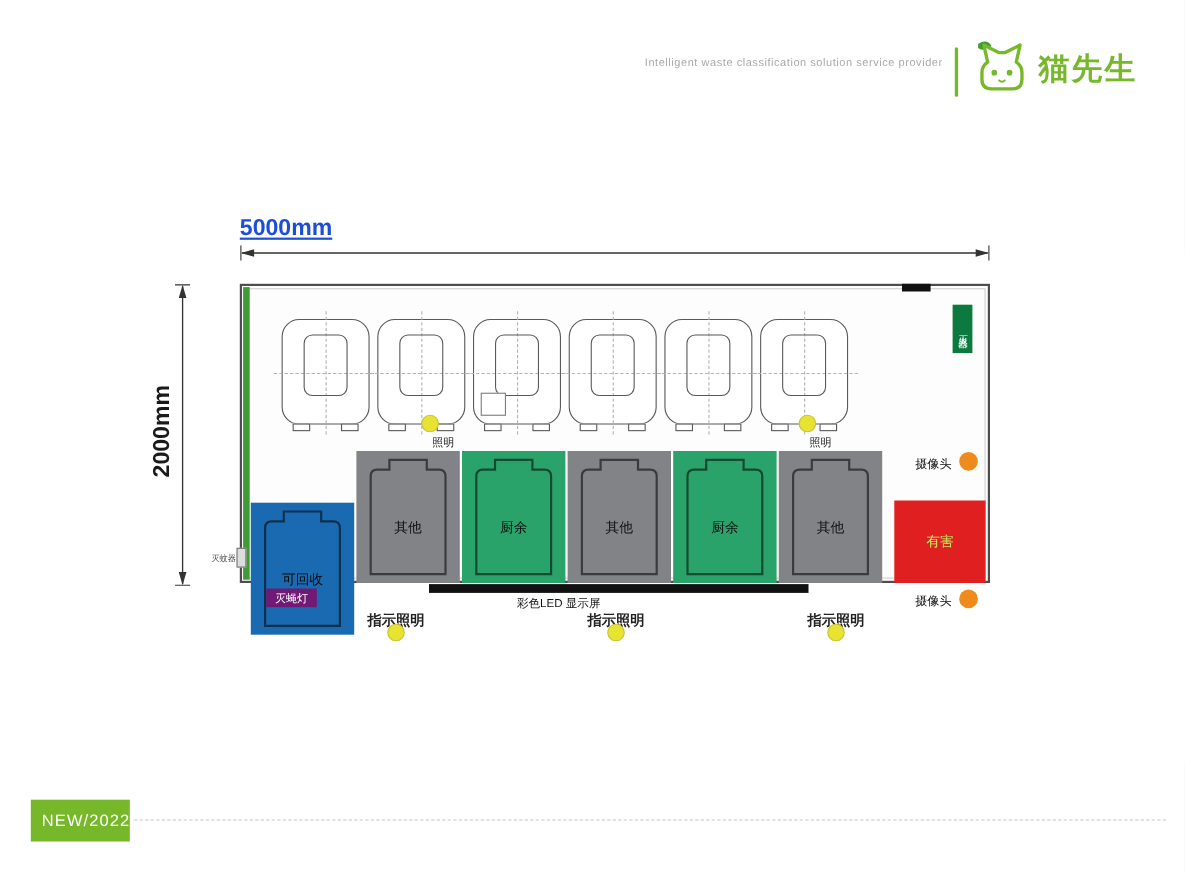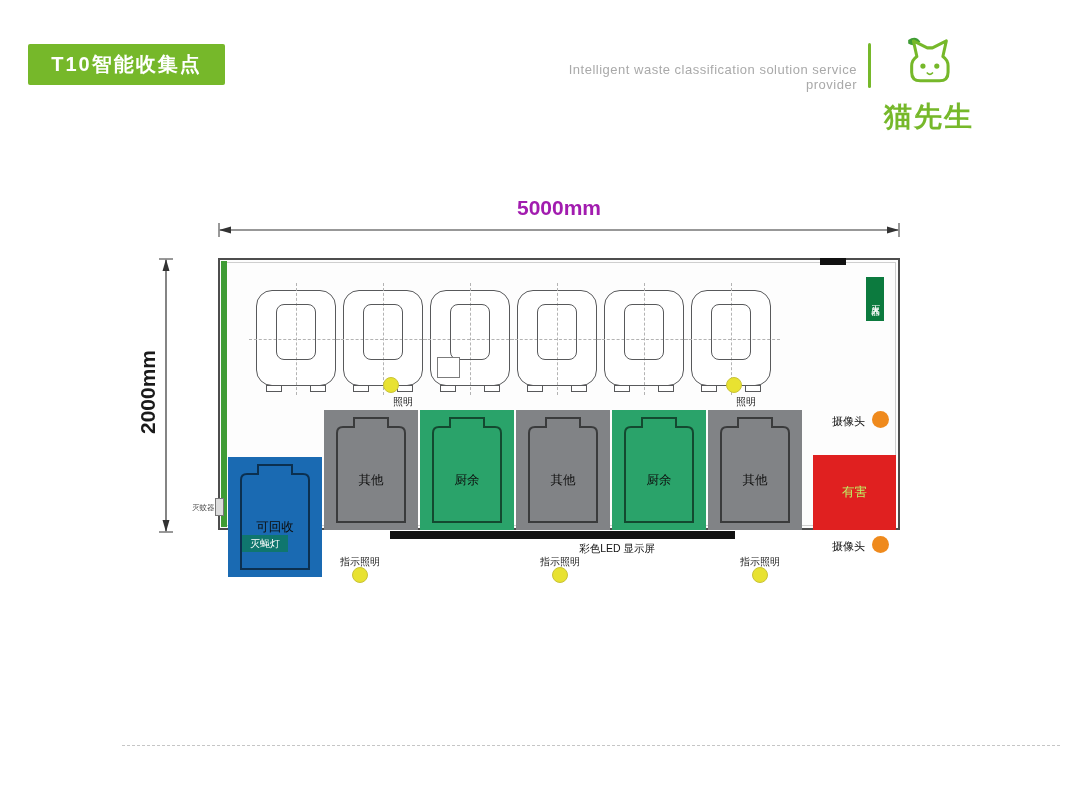--- a/index.html
+++ b/index.html
@@ -5,28 +5,28 @@
   * { margin:0; padding:0; box-sizing:border-box; }
   body { background:#e9e9e9; font-family:"Liberation Sans","DejaVu Sans",sans-serif; }
   .page { position:relative; width:1077px; height:793px; background:#ffffff; overflow:hidden; margin:0 auto; }
 
   
   .title-banner { position:absolute; left:28px; top:44px; width:197px; height:41px;
     color:#fff; font-size:20px; font-weight:bold; letter-spacing:2px;
     display:flex; align-items:center; justify-content:center; border-radius:2px; }
   .tagline { position:absolute; left:540px; top:46px; width:317px; text-align:right; }
   .tagline-cn { font-size:15px; font-weight:bold; color:#76b82a; letter-spacing:1px; }
-  .tagline-en { margin-top:16px; font-size:13px; color:#a9a9a9; letter-spacing:.5px; }
+  .tagline-en { margin-top:6px; font-size:10px; color:#a9a9a9; letter-spacing:.5px; }
   .header-divider { position:absolute; left:868px; top:43px; width:3px; height:45px; border-radius:2px; }
-  .logo { position:absolute; left:884px; top:34px; display:flex; align-items:center; gap:8px;flex-direction:column; }
+  .logo { position:absolute; left:884px; top:34px; display:flex; align-items:center; gap:8px; }
   .brand-text { font-size:28px; font-weight:bold; color:#76b82a; letter-spacing:2px; }
 
   
-  .dim-w-label { position:absolute; left:218px; top:196px; width:682px; text-align:center;
-    font-size:21px; font-weight:600; color:#a21caf; }
+  .dim-w-label { position:absolute; left:218px; top:196px; width:682px; text-align:left;
+    font-size:21px; font-weight:600; color:#1d4ed8;text-decoration:underline; }
   .dim-svg { position:absolute; }
   .dim-h-label { position:absolute; left:103px; top:382px; width:86px; height:20px; text-align:center;
     font-size:21px; font-weight:600; color:#1a1a1a; transform:rotate(-90deg); }
 
   
   .room { position:absolute; left:218px; top:258px; width:682px; height:272px;
     border:2px solid #4d4d4d; background:#fdfdfd; }
   .room::after { content:""; position:absolute; inset:2px; border:1px solid #cfcfcf; pointer-events:none; }
   .green-strip { position:absolute; left:221px; top:261px; width:6px; height:266px; }
   .black-mark { position:absolute; left:820px; top:258px; width:26px; height:7px; background:#111; }
@@ -44,21 +44,21 @@
   .machine .ch-h { position:absolute; top:48px; left:-8px; width:96px; height:0;
     border-top:1px dashed #b3b3b3; }
 
   .junction-box { position:absolute; left:437px; top:357px; width:23px; height:21px;
     border:1px solid #7c7c7c; background:#fff; }
 
   
   .light-circle { position:absolute; width:16px; height:16px; border-radius:50%;
     border:1px solid #c9c337; }
   .light-label { position:absolute; width:44px; text-align:right; font-size:10px; color:#222; }
-  .ind-label { position:absolute; width:56px; text-align:center; font-size:10px; color:#222; }
+  .ind-label { position:absolute; width:56px; text-align:center; font-size:13px; color:#222;font-weight:bold; }
 
   
   .bins { position:absolute; left:228px; top:410px; display:flex; gap:2px; }
   .bin { position:relative; width:94px; height:120px; }
   .bin svg { position:absolute; inset:0; }
   .bin-label { position:absolute; top:52%; width:100%; text-align:center;
     font-size:12.5px; color:#0d0d0d; }
   .hazard { position:absolute; left:813px; top:455px; width:83px; height:75px;
     display:flex; align-items:center; justify-content:center; font-size:12.5px; color:#bef264; }
 
@@ -69,36 +69,35 @@
   .camera-label { position:absolute; width:40px; font-size:11px; color:#111; }
   .camera-dot { position:absolute; width:17px; height:17px; border-radius:50%; }
   .fly-lamp { position:absolute; left:242px; top:535px; width:46px; height:17px;
     display:flex; align-items:center; justify-content:center; font-size:10px; color:#fff; }
   .wall-device-label { position:absolute; left:192px; top:503px; font-size:7.5px; color:#444; }
   .wall-device-box { position:absolute; left:215px; top:498px; width:9px; height:18px;
     border:1px solid #777; background:#ddd; }
 
   
   .led-bar { position:absolute; left:390px; top:531px; width:345px; height:8px; }
-  .led-label { position:absolute; left:470px; top:542px; width:185px; text-align:right;
+  .led-label { position:absolute; left:470px; top:542px; width:185px; text-align:left;
     font-size:10.5px; color:#111; }
 
   
   .footer-badge { position:absolute; left:28px; top:727px; width:90px; height:38px;
     color:#fff; font-size:15px; letter-spacing:1px; display:flex; align-items:center;
     padding-left:10px; }
   .footer-line { position:absolute; left:122px; top:745px; width:938px; height:0;
     border-top:1px dashed #c6c6c6; }
 </style>
 </head>
 <body>
 
 <div class="page">
 
-  <div class="title-banner" style="background: rgb(118, 184, 42);">T10智能收集点</div>
 
   <div class="tagline">
     <div class="tagline-en">Intelligent waste classification solution service provider</div>
   </div>
 
   <div class="header-divider" style="background: rgb(118, 184, 42);"></div>
 
   <div class="logo">
     <span>
       <svg width="52" height="52" viewBox="0 0 60 60">
@@ -226,32 +225,33 @@
   <div class="hazard" style="background: rgb(224, 32, 32);">有害</div>
 
   <div class="fire-ext" style="background: rgb(12, 122, 62);">灭火器</div>
 
   <div class="camera-label" style="left:832px; top:414px;">摄像头</div>
   <div class="camera-dot" style="left: 872px; top: 411px; background: rgb(239, 138, 29);"></div>
 
   <div class="camera-label" style="left:832px; top:539px;">摄像头</div>
   <div class="camera-dot" style="left: 872px; top: 536px; background: rgb(239, 138, 29);"></div>
 
-  <div class="fly-lamp" style="background: #0f766e;">灭蝇灯</div>
+  <div class="fly-lamp" style="background: #701a75;">灭蝇灯</div>
 
   <div class="wall-device-label">灭蚊器</div>
   <div class="wall-device-box"></div>
 
   <div class="led-bar" style="background: rgb(17, 17, 17);"></div>
   <div class="led-label">彩色LED 显示屏</div>
 
   <div class="ind-label" style="left:332px; top:555px;">指示照明</div>
   <div class="light-circle" style="left: 352px; top: 567px; background: rgb(232, 226, 49);"></div>
 
   <div class="ind-label" style="left:532px; top:555px;">指示照明</div>
   <div class="light-circle" style="left: 552px; top: 567px; background: rgb(232, 226, 49);"></div>
 
   <div class="ind-label" style="left:732px; top:555px;">指示照明</div>
   <div class="light-circle" style="left: 752px; top: 567px; background: rgb(232, 226, 49);"></div>
 
+  <div class="footer-badge" style="background: rgb(118, 184, 42);">NEW/2022</div>
   <div class="footer-line"></div>
 
 </div>
 
 </body></html>

